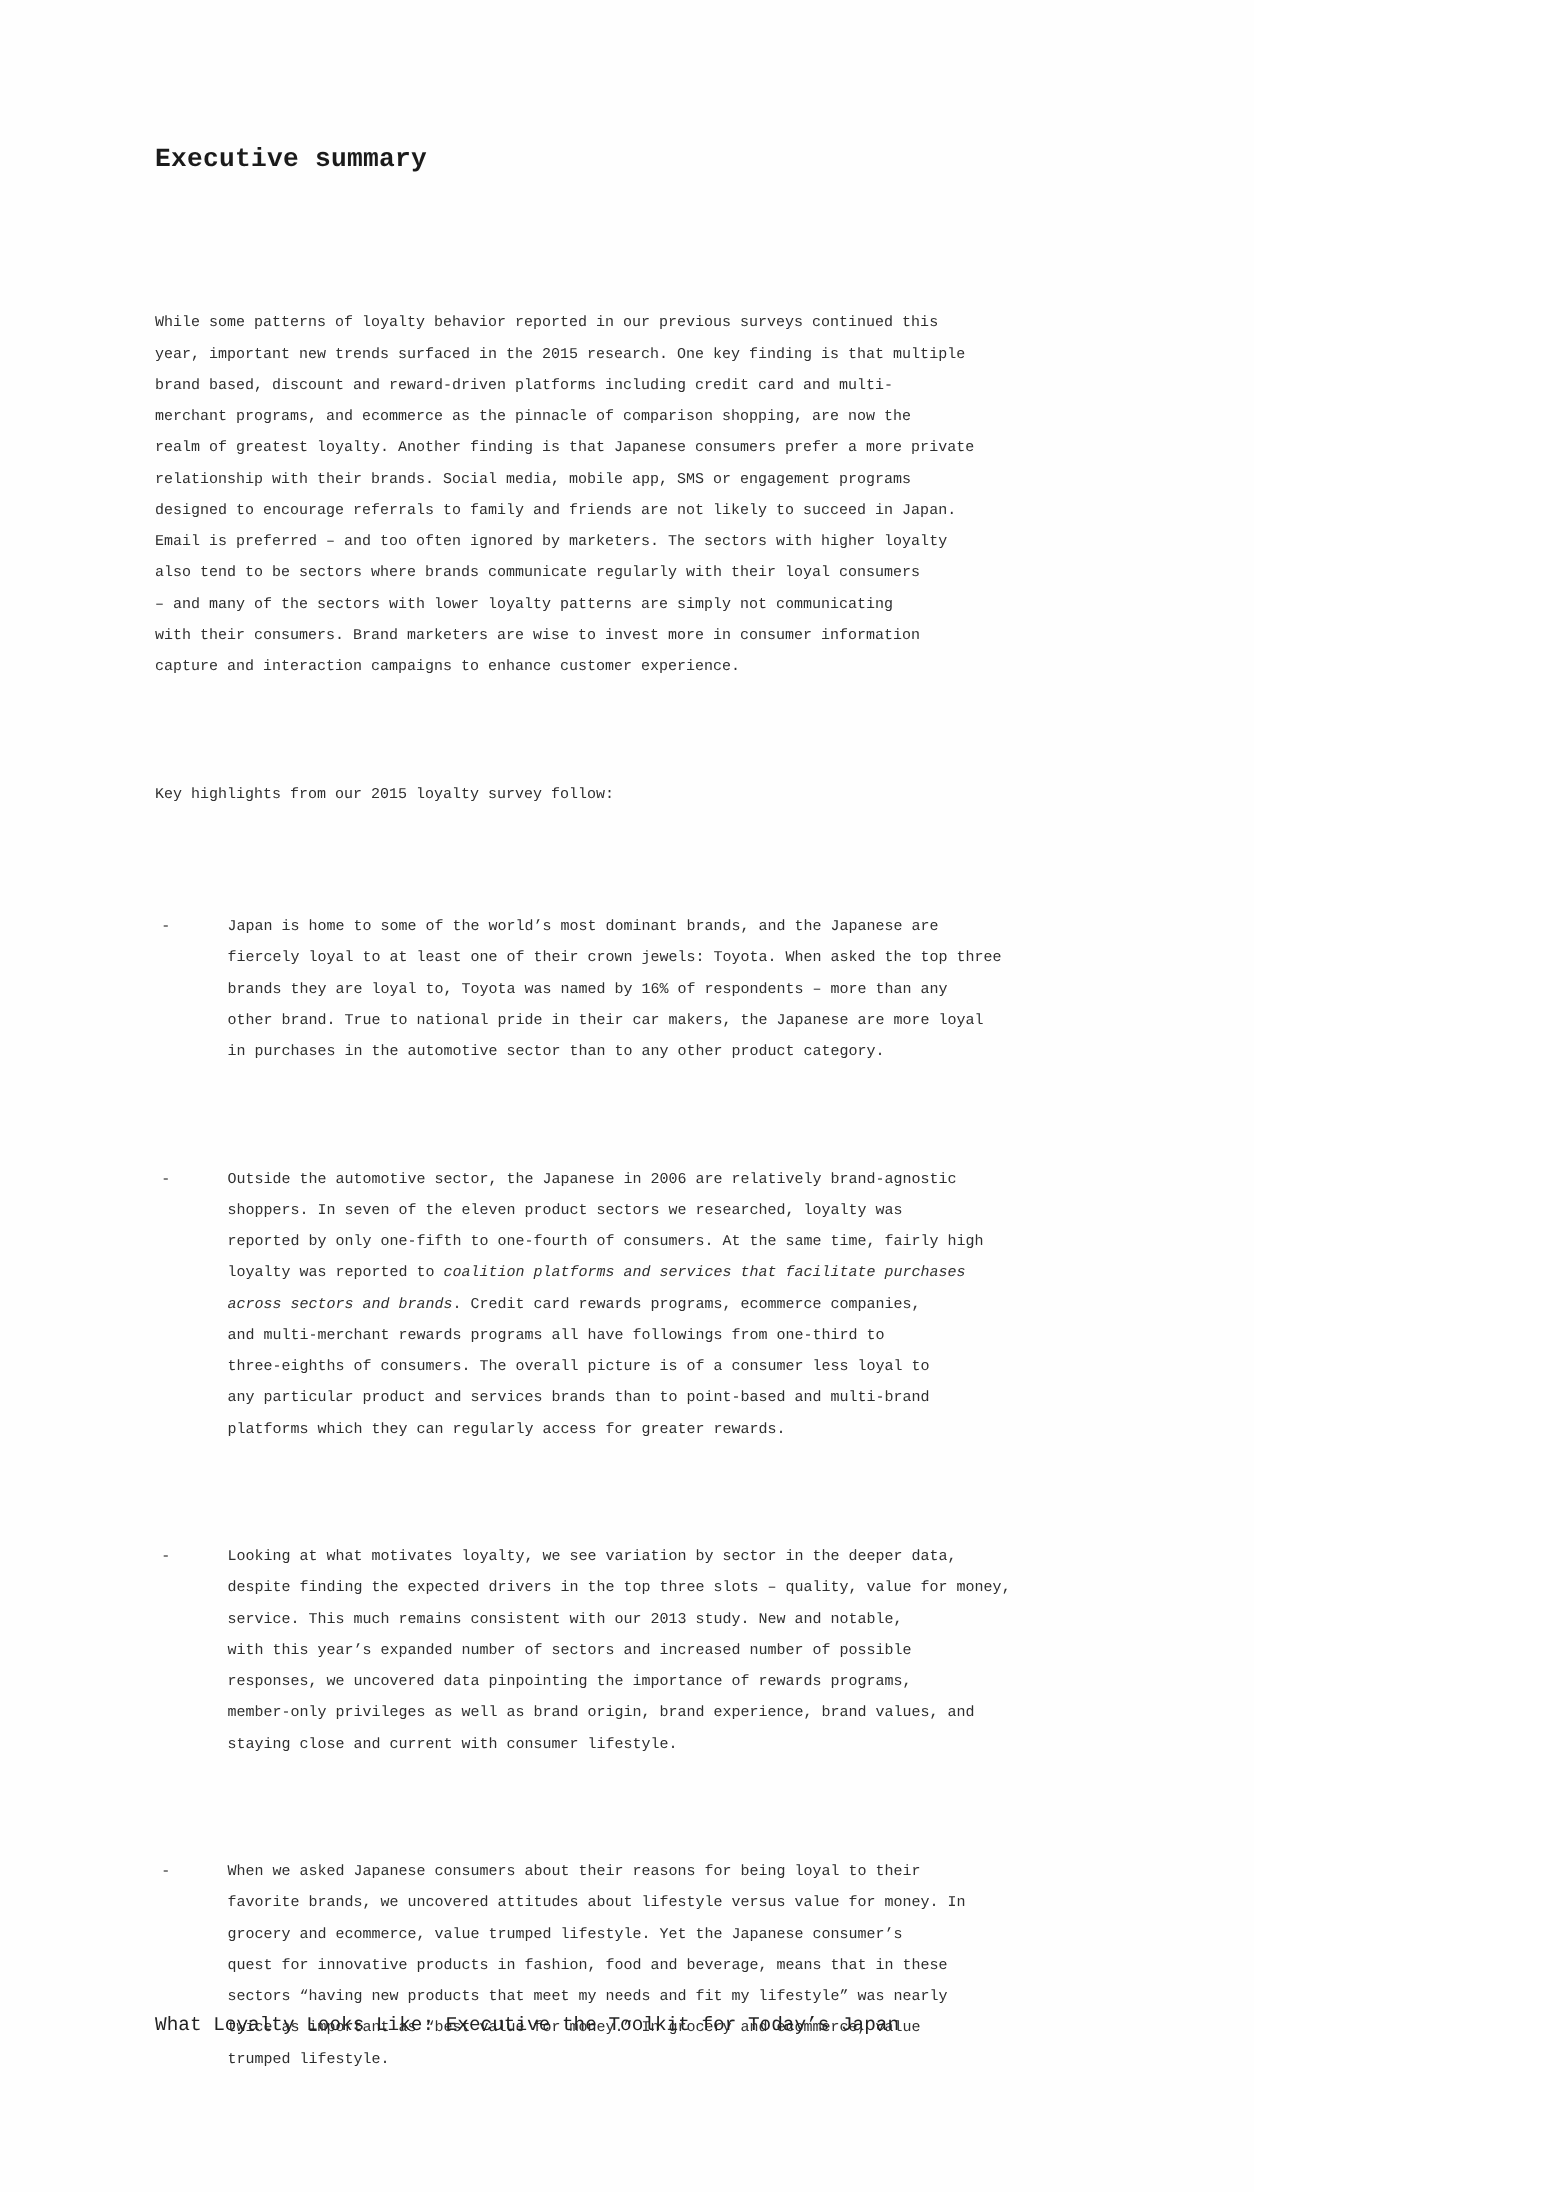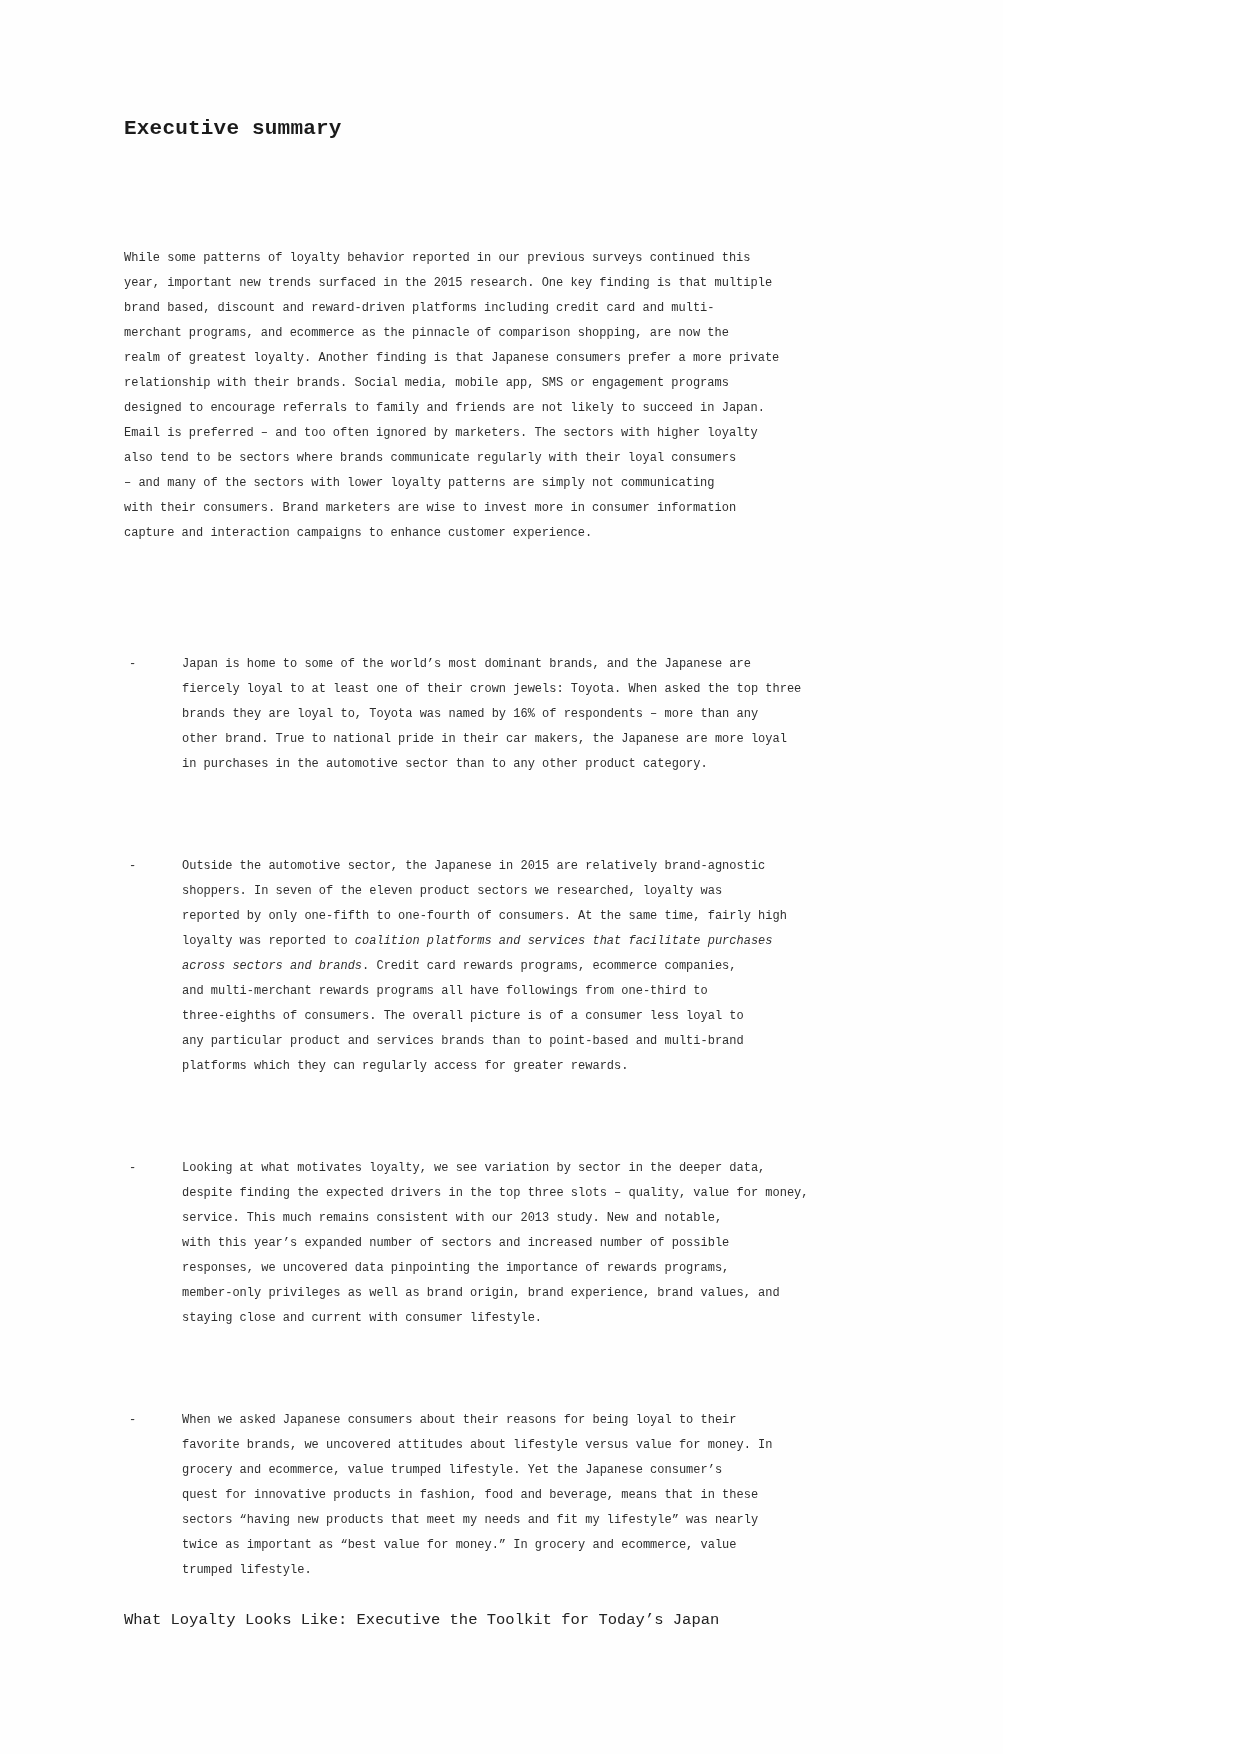--- a/index.html
+++ b/index.html
@@ -89,33 +89,34 @@
 merchant programs, and ecommerce as the pinnacle of comparison shopping, are now the
 realm of greatest loyalty. Another finding is that Japanese consumers prefer a more private
 relationship with their brands. Social media, mobile app, SMS or engagement programs
 designed to encourage referrals to family and friends are not likely to succeed in Japan.
 Email is preferred – and too often ignored by marketers. The sectors with higher loyalty
 also tend to be sectors where brands communicate regularly with their loyal consumers
 – and many of the sectors with lower loyalty patterns are simply not communicating
 with their consumers. Brand marketers are wise to invest more in consumer information
 capture and interaction campaigns to enhance customer experience.</p>
 
+    <p class="para lead">Key highlights from our 2015 loyalty survey follow:</p>
 
     <div class="bullet first">
       <span class="bullet-marker">-</span>
       <div class="bullet-text">Japan is home to some of the world’s most dominant brands, and the Japanese are
 fiercely loyal to at least one of their crown jewels: Toyota. When asked the top three
 brands they are loyal to, Toyota was named by 16% of respondents – more than any
 other brand. True to national pride in their car makers, the Japanese are more loyal
 in purchases in the automotive sector than to any other product category.</div>
     </div>
 
     <div class="bullet">
       <span class="bullet-marker">-</span>
-      <div class="bullet-text"><span>Outside the automotive sector, the Japanese in 2015 are relatively brand-agnostic
+      <div class="bullet-text"><span>Outside the automotive sector, the Japanese in 2006 are relatively brand-agnostic
 shoppers. In seven of the eleven product sectors we researched, loyalty was
 reported by only one-fifth to one-fourth of consumers. At the same time, fairly high
 loyalty was reported to </span><span class="italic">coalition platforms and services that facilitate purchases
 across sectors and brands</span><span>. Credit card rewards programs, ecommerce companies,
 and multi-merchant rewards programs all have followings from one-third to
 three-eighths of consumers. The overall picture is of a consumer less loyal to
 any particular product and services brands than to point-based and multi-brand
 platforms which they can regularly access for greater rewards.</span></div>
     </div>
 

